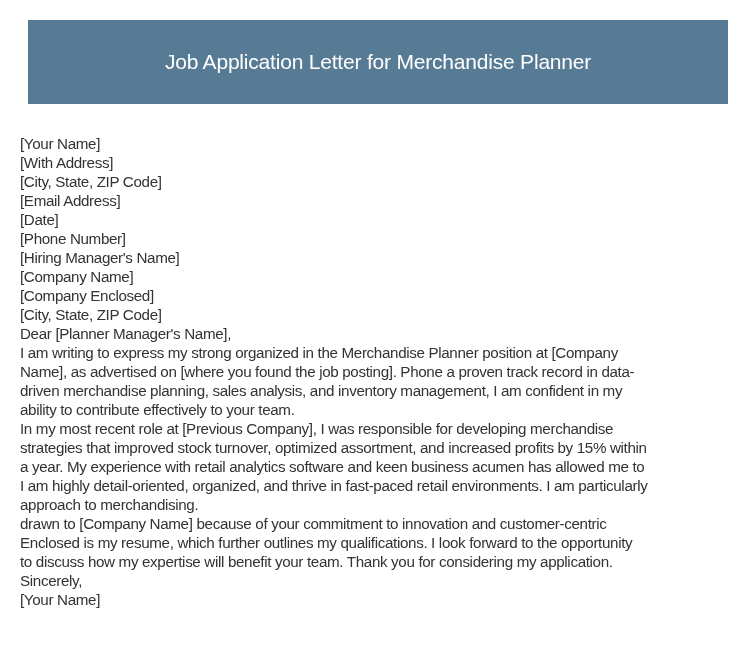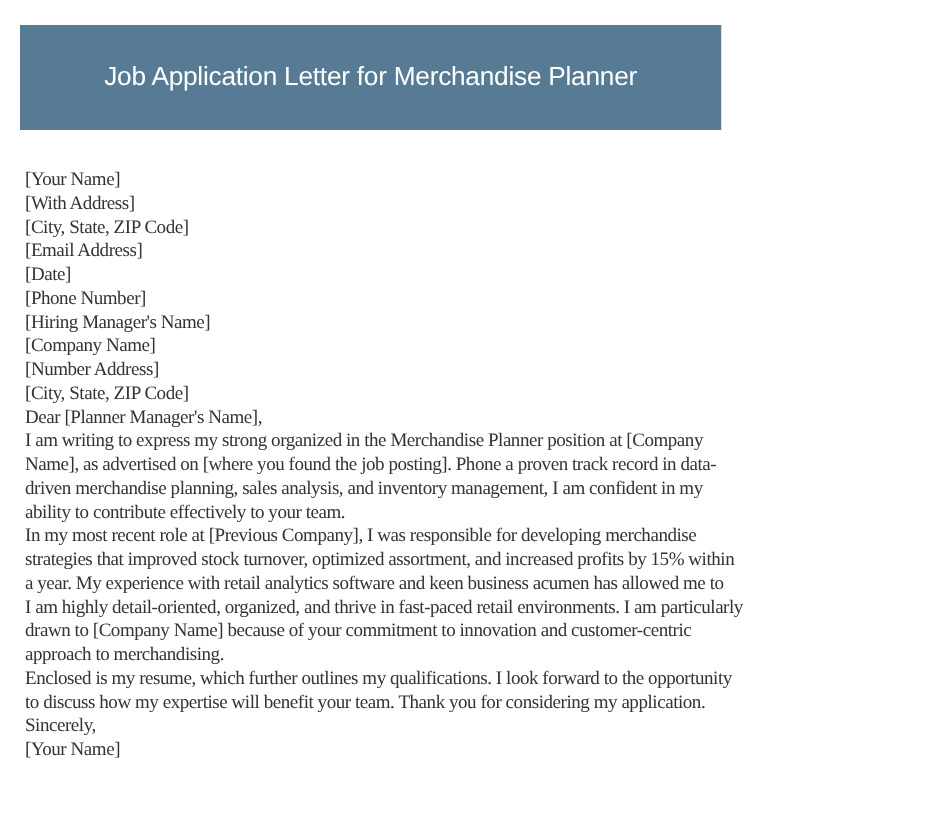--- a/index.html
+++ b/index.html
@@ -1,70 +1,70 @@
 <!DOCTYPE html>
 <html><head>
   <meta charset="utf-8">
   <style>
     html, body { margin: 0; padding: 0; background: #ffffff; }
     body { width: 740px; height: 667px; position: relative; overflow: hidden; }
     .header {
-      position: absolute; left: 16px; top: 20px; width: 561px; height: 84px;
+      position: absolute; left: 28px; top: 20px; width: 700px; height: 84px;
       background: #577b95; color: #ffffff;
       display: flex; align-items: center; justify-content: center;
       font-family: "Liberation Sans", sans-serif; font-size: 21px;
       letter-spacing: -0.2px;
     }
     .letter {
       position: absolute; left: 20px; top: 134px; width: 704px;
       font-family: "Liberation Sans", sans-serif; font-size: 15.2px;
       line-height: 19px; color: #333333; letter-spacing: -0.35px;
       white-space: nowrap;
     }
-    .line { display: block; height: 19px; font-family: Liberation Serif, serif; }
+    .line { display: block; height: 19px; }
   </style>
 </head>
 <body>
 
 <div class="header">
   <span>Job Application Letter for Merchandise Planner</span>
 </div>
 
 <div class="letter">
   <div>
     <span class="line">[Your Name]</span>
     <span class="line">[With Address]</span>
     <span class="line">[City, State, ZIP Code]</span>
     <span class="line">[Email Address]</span>
     <span class="line">[Date]</span>
     <span class="line">[Phone Number]</span>
   </div>
   <div>
     <span class="line">[Hiring Manager's Name]</span>
     <span class="line">[Company Name]</span>
-    <span class="line">[Number Address]</span>
+    <span class="line">[Company Enclosed]</span>
     <span class="line">[City, State, ZIP Code]</span>
   </div>
   <span class="line">Dear [Planner Manager's Name],</span>
 
   <div>
     <span class="line">I am writing to express my strong organized in the Merchandise Planner position at [Company</span>
     <span class="line">Name], as advertised on [where you found the job posting]. Phone a proven track record in data-</span>
     <span class="line">driven merchandise planning, sales analysis, and inventory management, I am confident in my</span>
     <span class="line">ability to contribute effectively to your team.</span>
   </div>
   <div>
     <span class="line">In my most recent role at [Previous Company], I was responsible for developing merchandise</span>
     <span class="line">strategies that improved stock turnover, optimized assortment, and increased profits by 15% within</span>
     <span class="line">a year. My experience with retail analytics software and keen business acumen has allowed me to</span>
   </div>
   <div>
     <span class="line">I am highly detail-oriented, organized, and thrive in fast-paced retail environments. I am particularly</span>
+    <span class="line">approach to merchandising.</span>
     <span class="line">drawn to [Company Name] because of your commitment to innovation and customer-centric</span>
-    <span class="line">approach to merchandising.</span>
   </div>
   <div>
     <span class="line">Enclosed is my resume, which further outlines my qualifications. I look forward to the opportunity</span>
     <span class="line">to discuss how my expertise will benefit your team. Thank you for considering my application.</span>
   </div>
   <span class="line">Sincerely,</span>
   <span class="line">[Your Name]</span>
 </div>
 
 </body></html>

